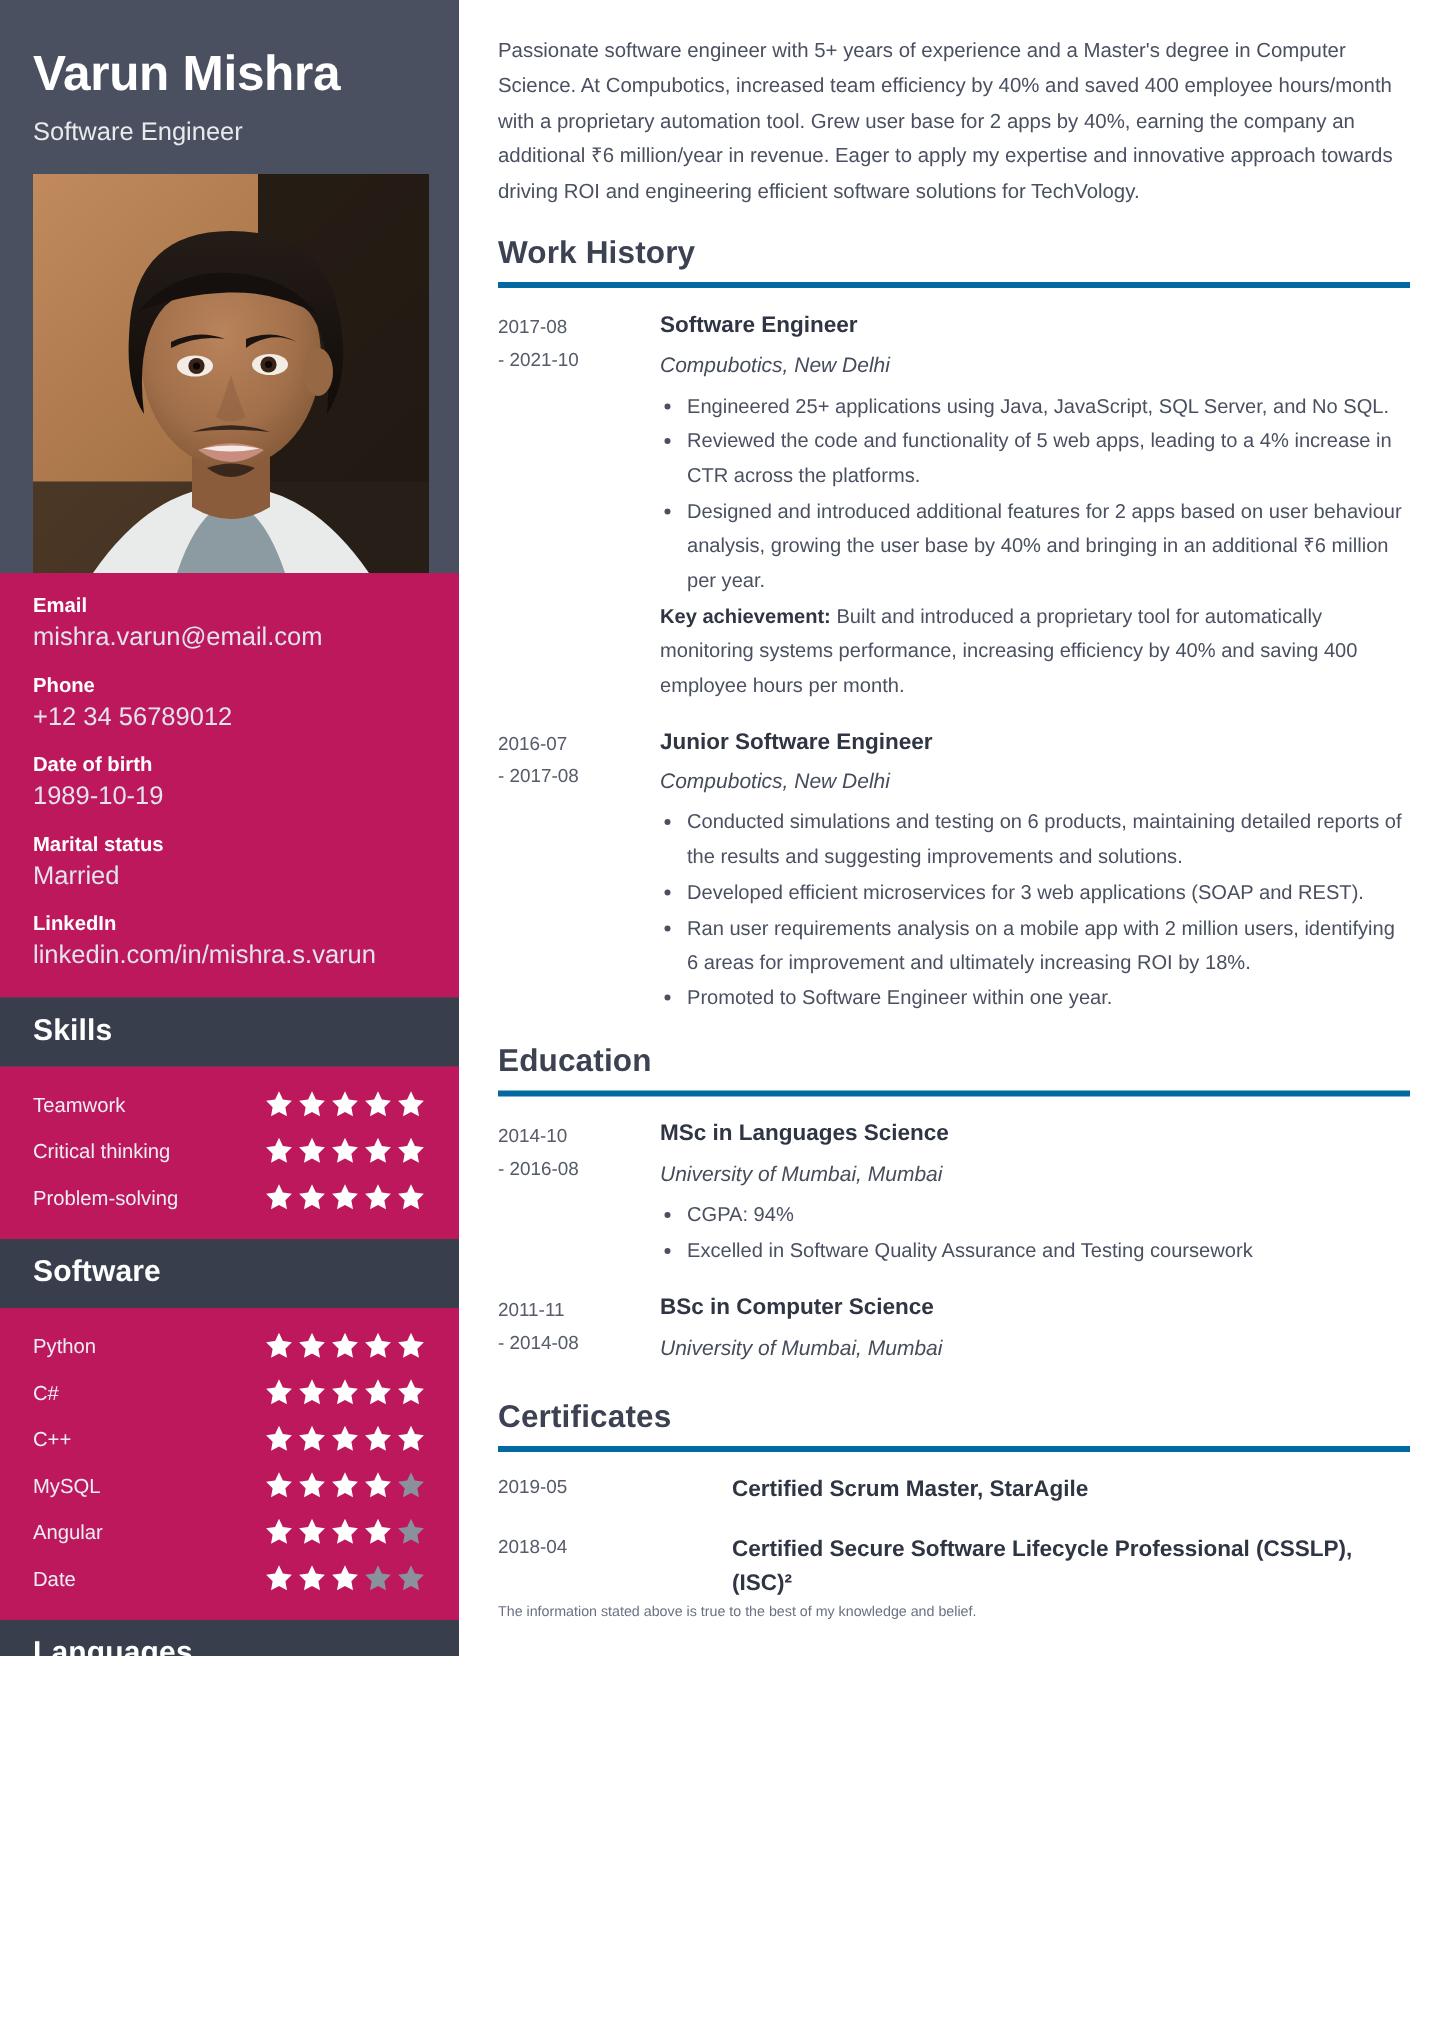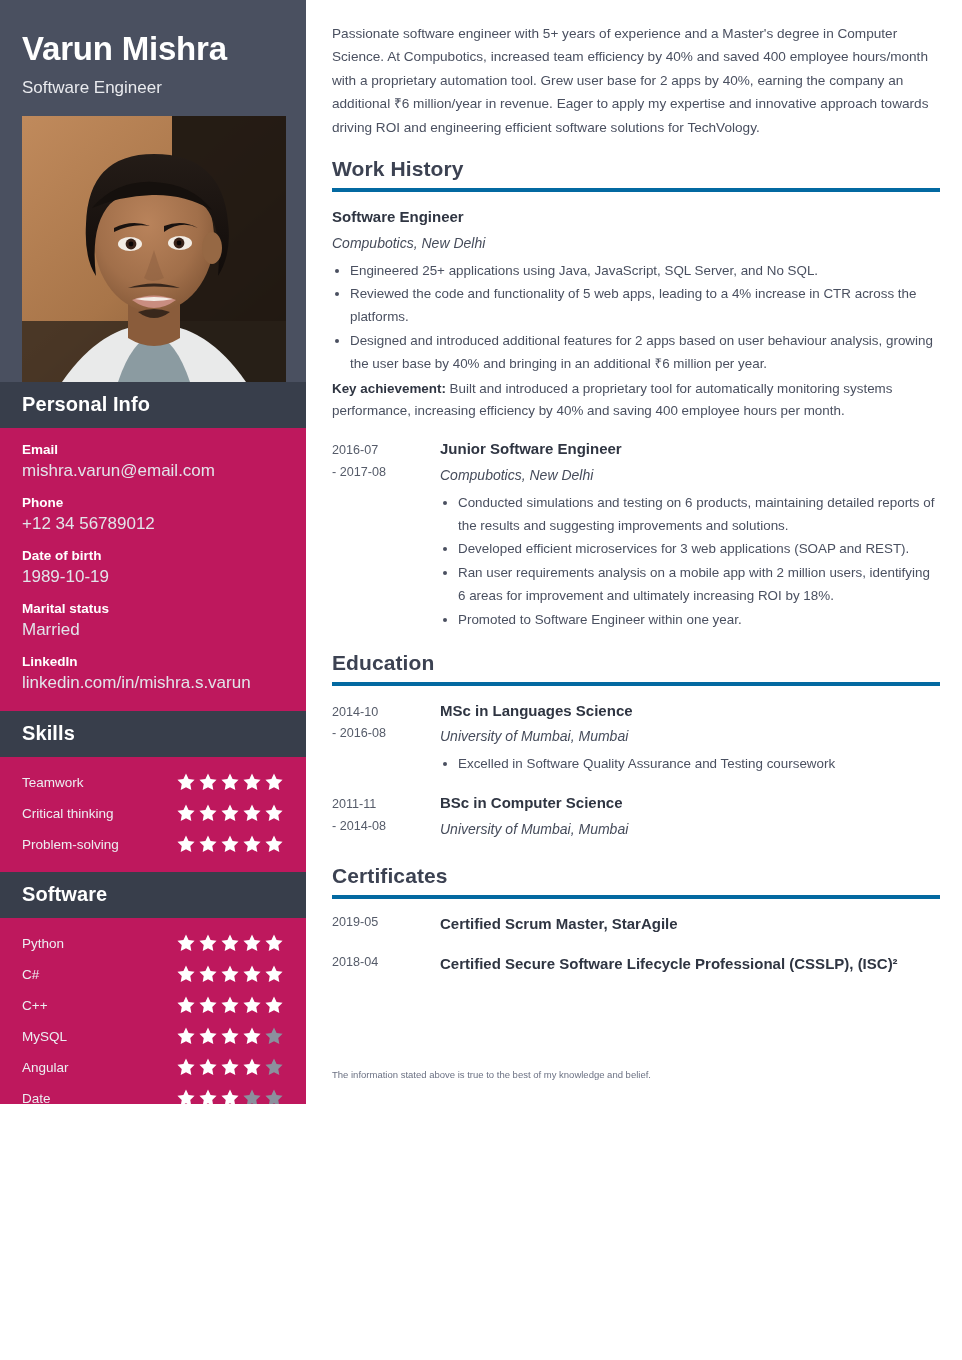--- a/index.html
+++ b/index.html
@@ -176,21 +176,21 @@
     background: #4a5060;
   }
   .keyach {
     font-size: 13.4px;
     line-height: 1.70;
     color: #4a5060;
     margin-top: 2px;
   }
   .keyach b { color: #2f3542; }
 
-  .cert-entry { display: flex; margin-bottom: 18px; }
+  .cert-entry { display: flex; margin-bottom: 18px; gap: 48px; }
   .cert-entry:last-child { margin-bottom: 0; }
   .cert-date {
     width: 108px;
     min-width: 108px;
     font-size: 12.6px;
     color: #555b69;
     padding-top: 2px;
   }
   .cert-name {
     flex: 1;
@@ -269,21 +269,20 @@
           <path d="M113 183 q19 -4 38 0 q-19 4 -38 0 z" fill="#f3ece6"></path>
 
           <path d="M106 172 q26 -9 52 0 q-26 -3 -52 0 z" fill="#241a14" opacity="0.85"></path>
           <path d="M116 196 q16 -6 32 0 q-16 12 -32 0 z" fill="#241a14" opacity="0.8"></path>
 
           <ellipse cx="190" cy="132" rx="10" ry="16" fill="#966844"></ellipse>
         </svg>
       </div>
     </div>
 
-    <div class="sec-head">Personal Info</div>
     <div class="sec-body">
       <div class="info-item">
         <div class="info-label">Email</div>
         <div class="info-value">mishra.varun@email.com</div>
       </div>
       <div class="info-item">
         <div class="info-label">Phone</div>
         <div class="info-value">+12 34 56789012</div>
       </div>
       <div class="info-item">
@@ -536,20 +535,24 @@
   </aside>
 
   <main class="main">
 
     <p class="summary">Passionate software engineer with 5+ years of experience and a Master's degree in Computer Science. At Compubotics, increased team efficiency by 40% and saved 400 employee hours/month with a proprietary automation tool. Grew user base for 2 apps by 40%, earning the company an additional ₹6 million/year in revenue. Eager to apply my expertise and innovative approach towards driving ROI and engineering efficient software solutions for TechVology.</p>
 
     <section class="sec-block">
       <h2 class="sec-title">Work History</h2>
       <div>
           <div class="entry">
+            <div class="entry-date">
+              <span>2017-08</span>
+              <span>- 2021-10</span>
+            </div>
             <div class="entry-main">
               <div class="entry-role">Software Engineer</div>
               <div class="entry-org">Compubotics, New Delhi</div>
               <ul>
                 <li>Engineered 25+ applications using Java, JavaScript, SQL Server, and No SQL.</li>
                 <li>Reviewed the code and functionality of 5 web apps, leading to a 4% increase in CTR across the platforms.</li>
                 <li>Designed and introduced additional features for 2 apps based on user behaviour analysis, growing the user base by 40% and bringing in an additional ₹6 million per year.</li>
               </ul>
               <div class="keyach"><b>Key achievement:</b> Built and introduced a proprietary tool for automatically monitoring systems performance, increasing efficiency by 40% and saving 400 employee hours per month.</div>
             </div>
@@ -578,20 +581,21 @@
       <div>
           <div class="entry">
             <div class="entry-date">
               <span>2014-10</span>
               <span>- 2016-08</span>
             </div>
             <div class="entry-main">
               <div class="entry-role">MSc in Languages Science</div>
               <div class="entry-org">University of Mumbai, Mumbai</div>
               <ul>
+                <li>CGPA: 94%</li>
                 <li>Excelled in Software Quality Assurance and Testing coursework</li>
               </ul>
             </div>
           </div>
           <div class="entry">
             <div class="entry-date">
               <span>2011-11</span>
               <span>- 2014-08</span>
             </div>
             <div class="entry-main">

